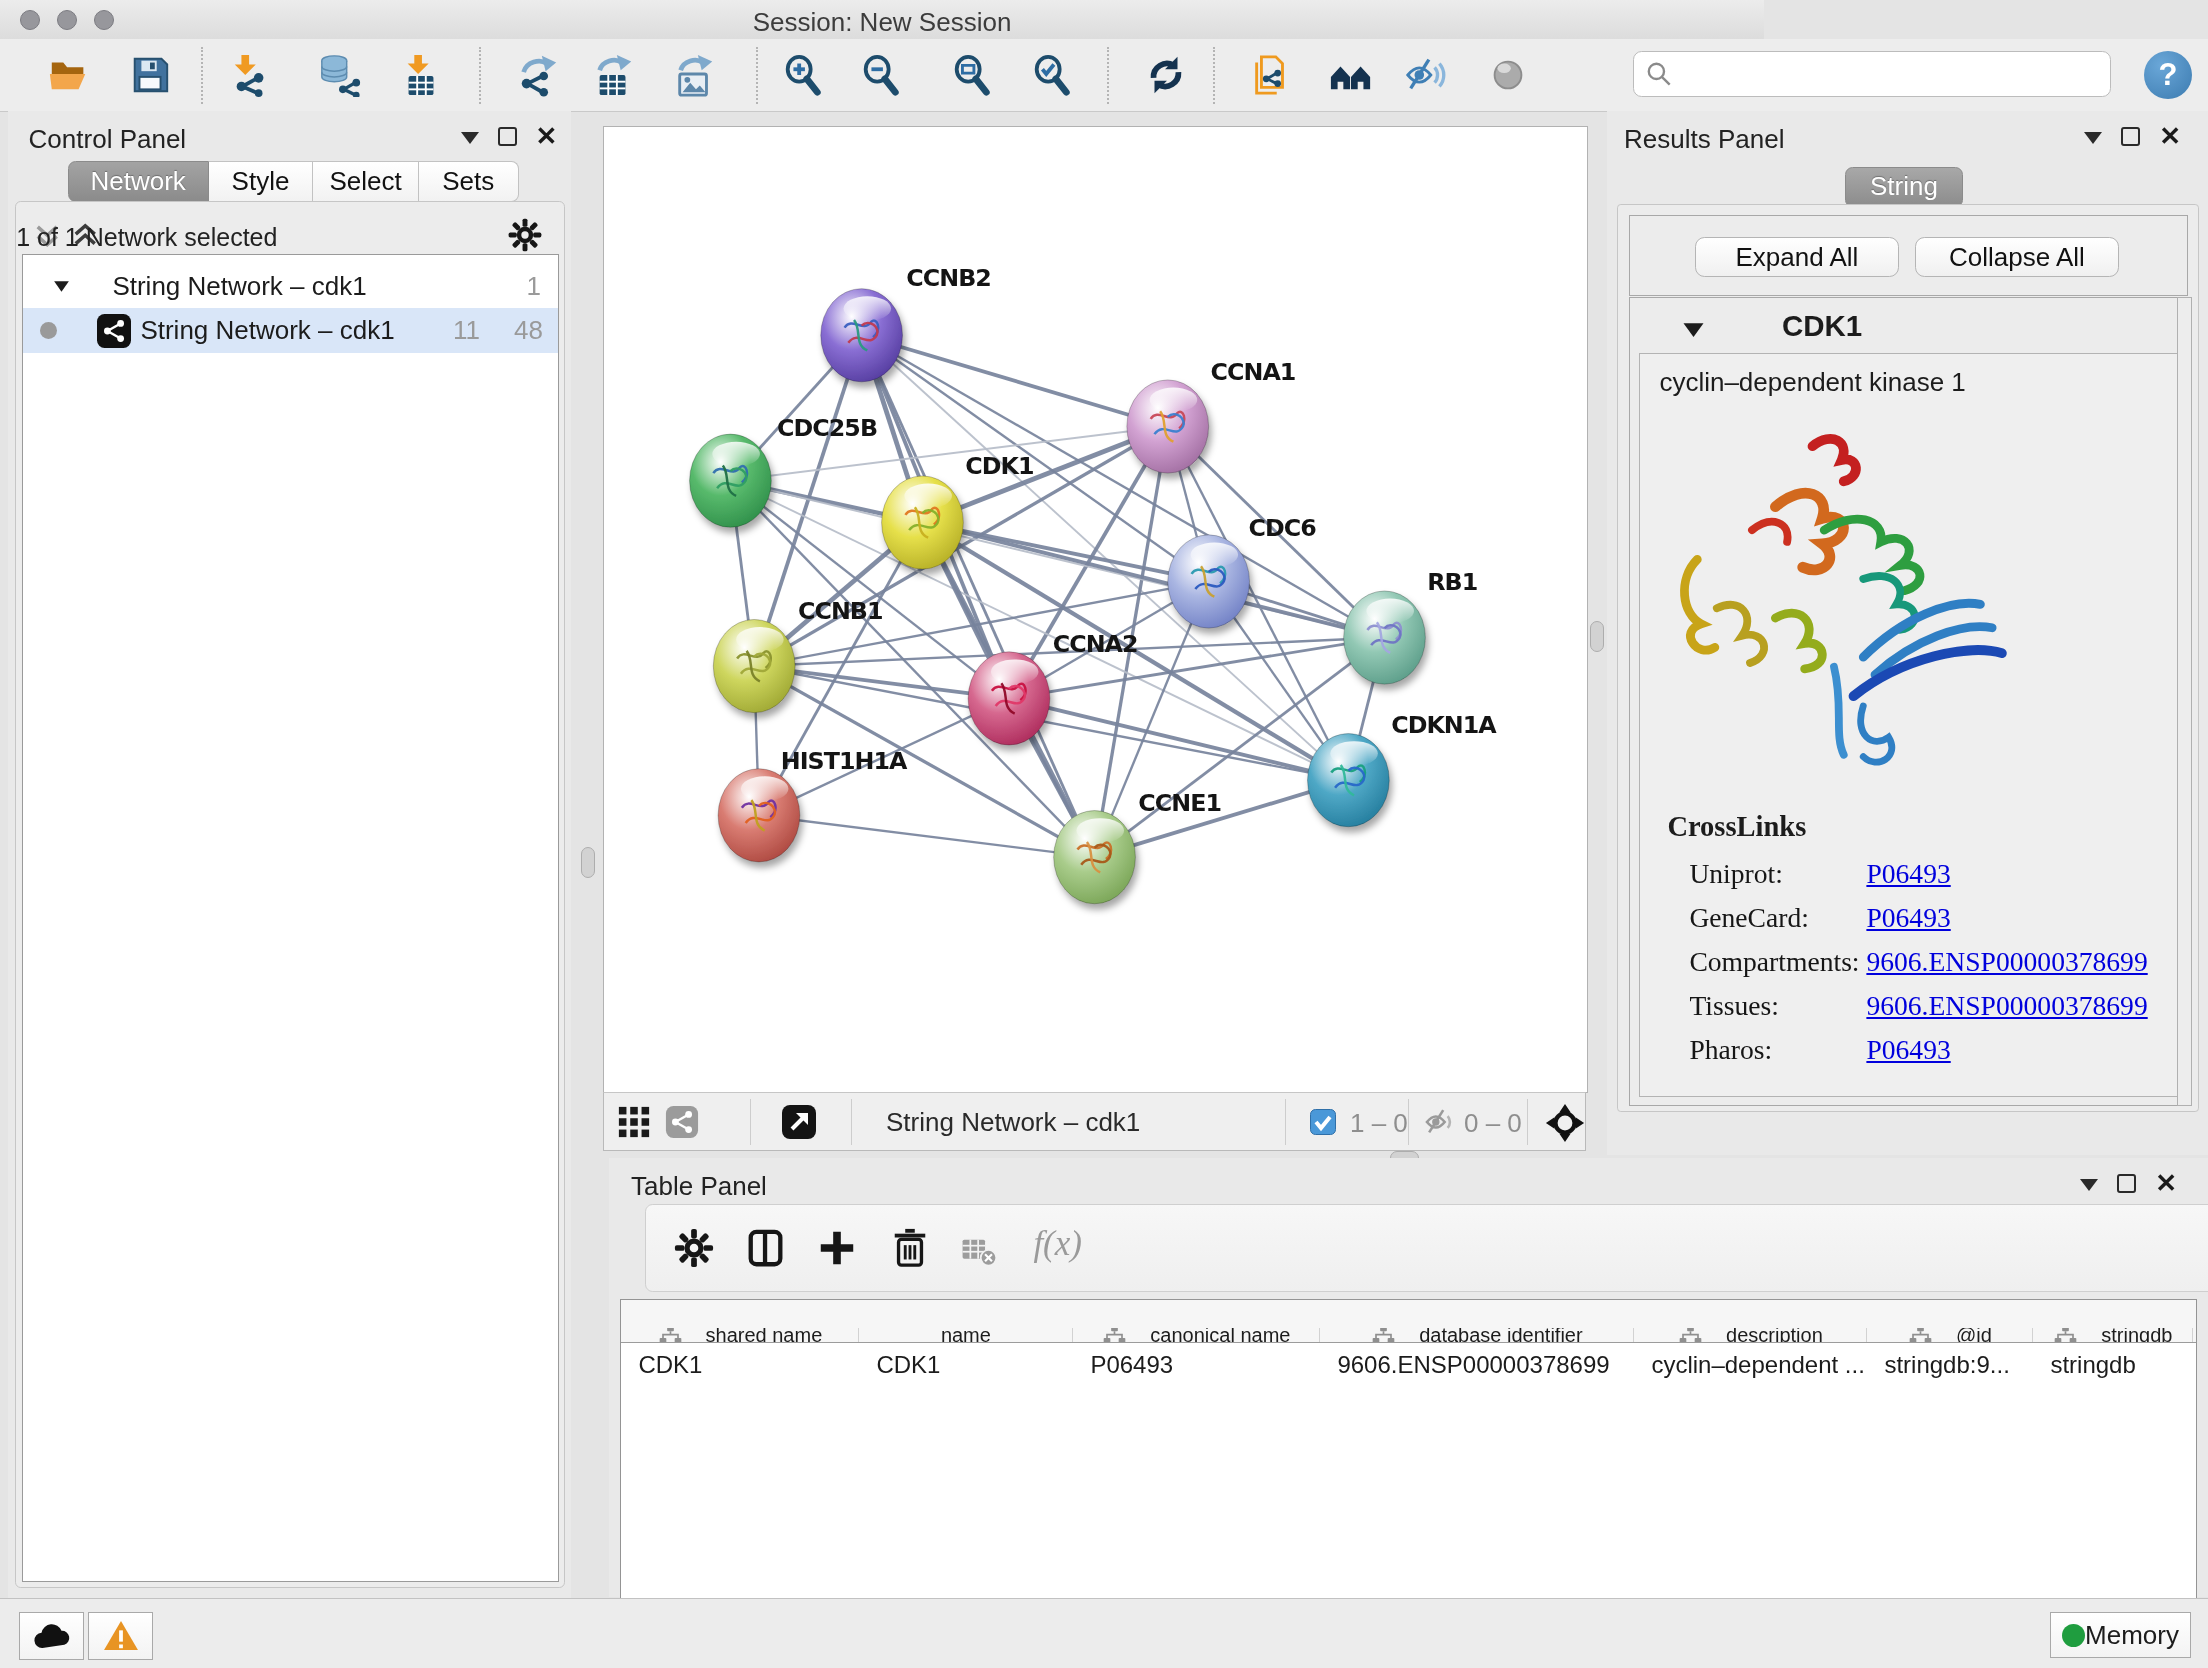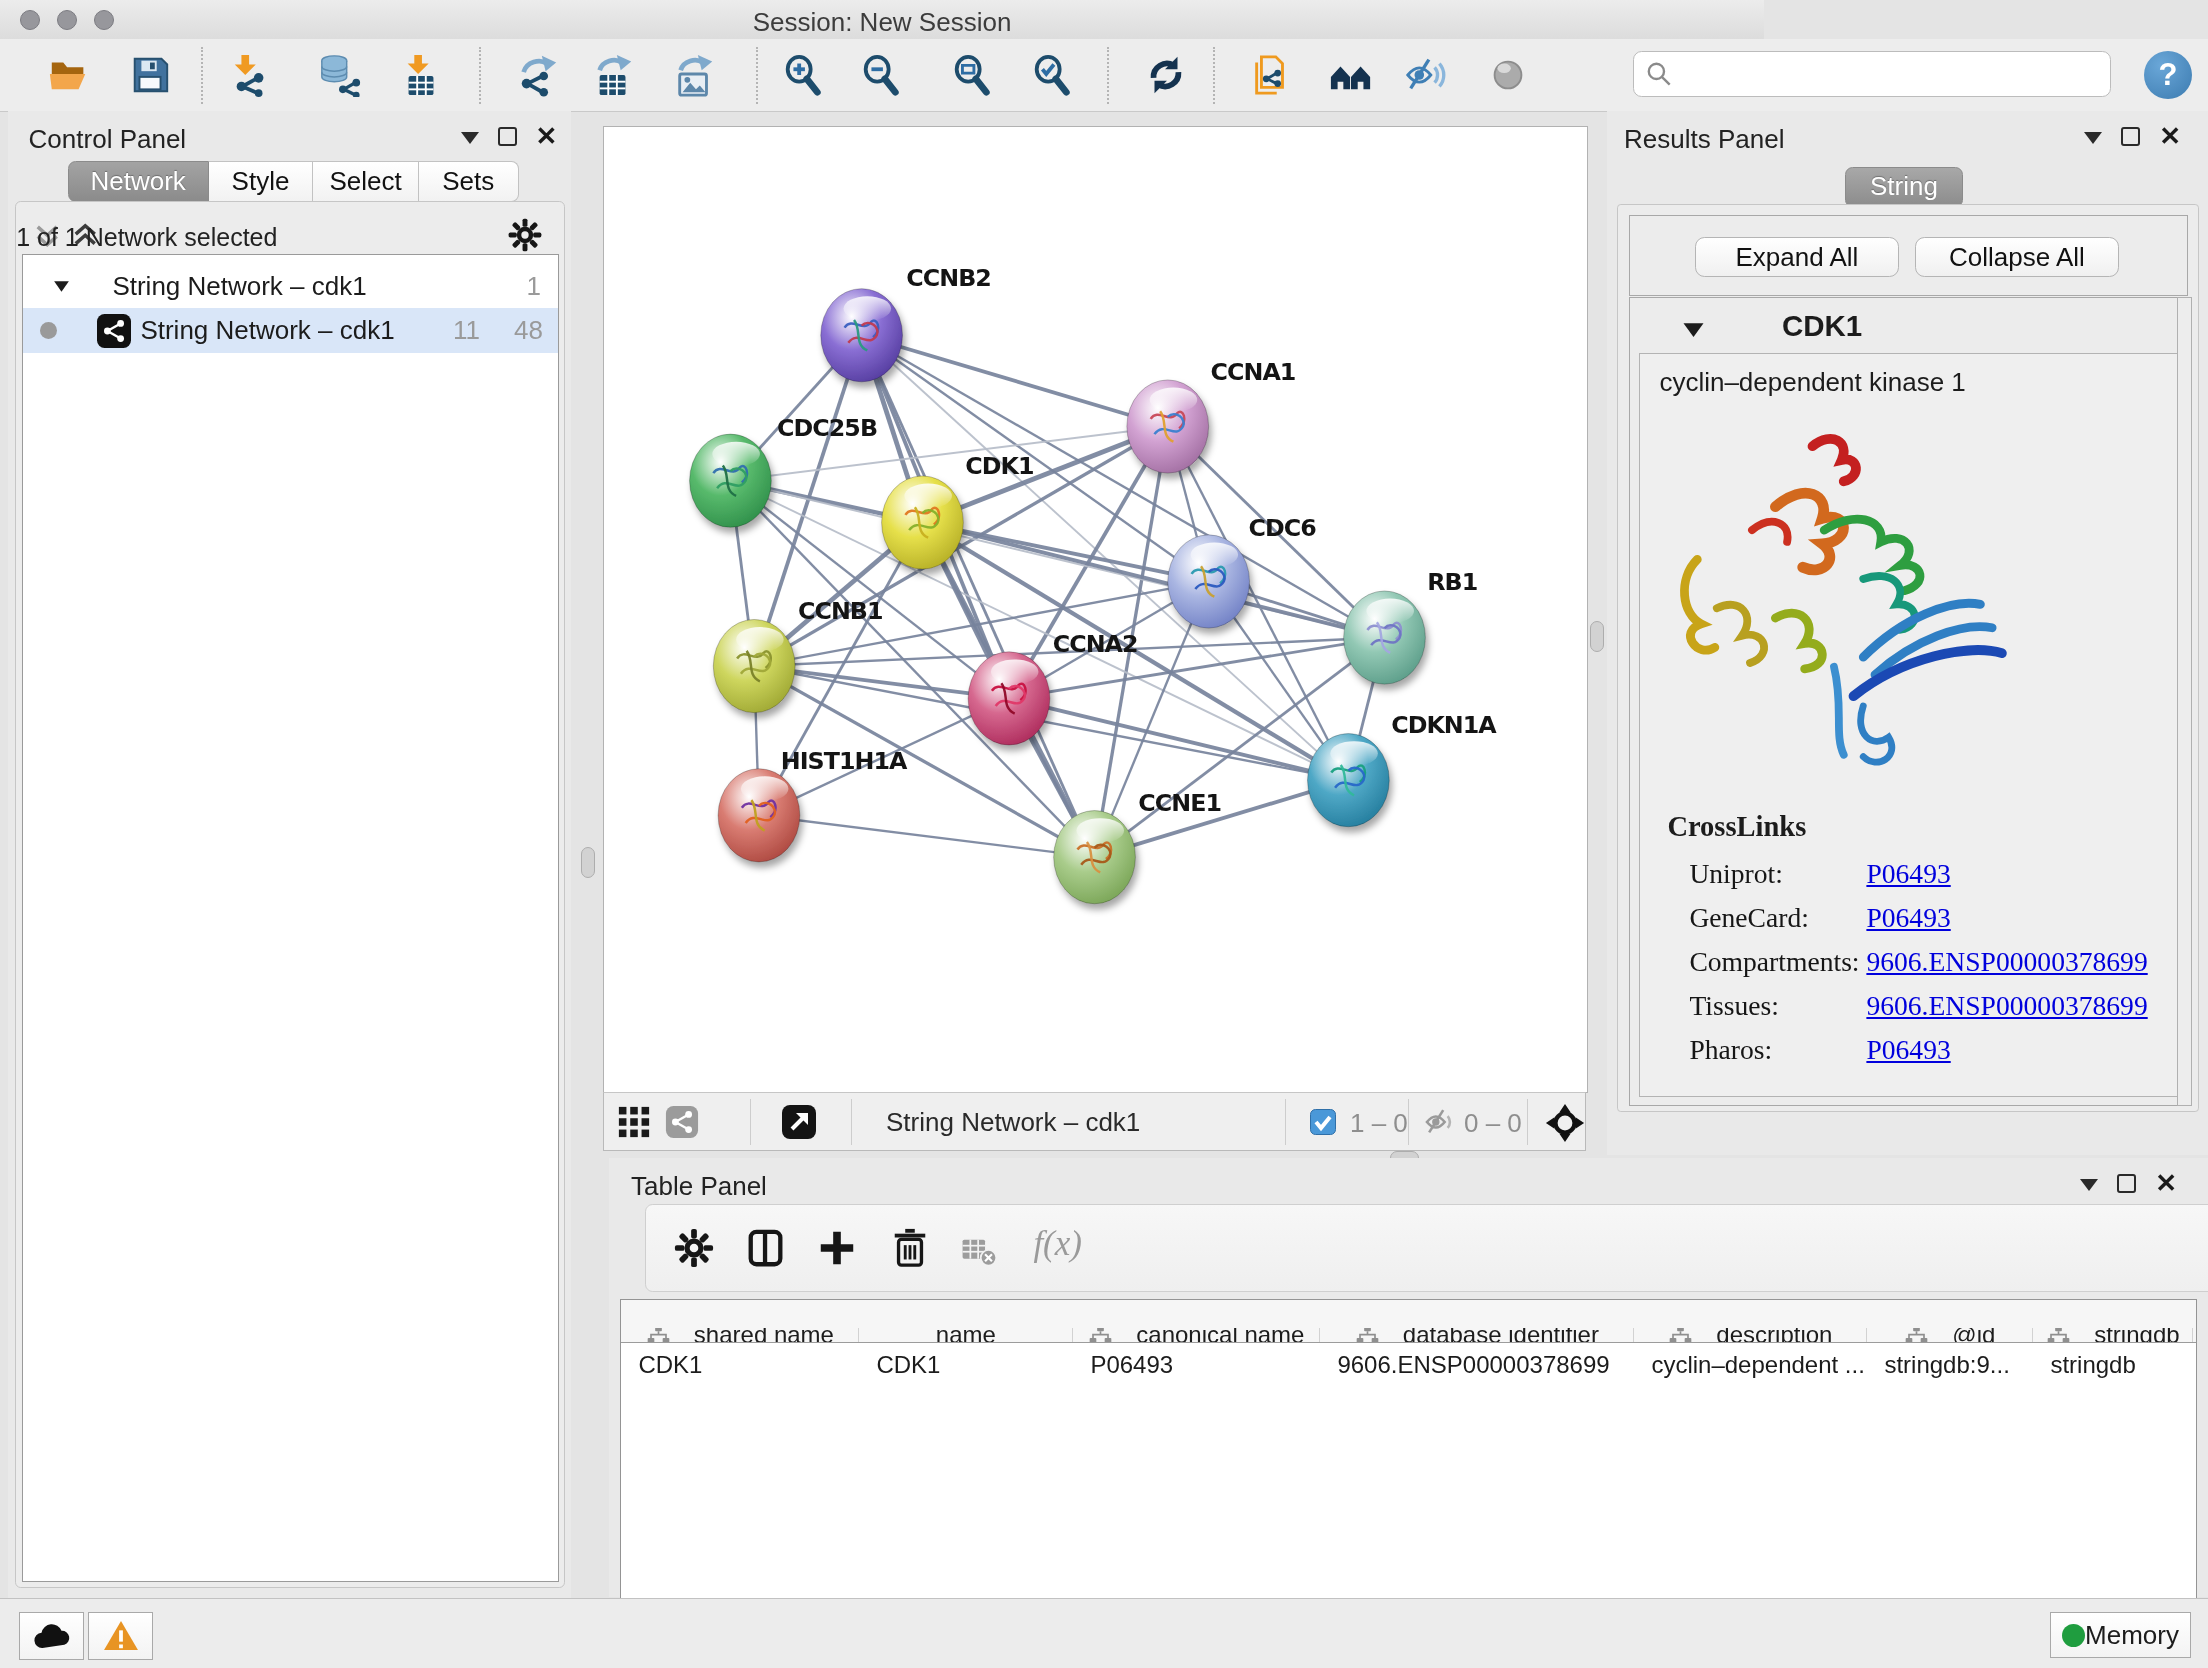--- a/index.html
+++ b/index.html
@@ -46,21 +46,21 @@
   .btn{background:linear-gradient(#ffffff,#f0f0f0);border:1px solid #b5b5b5;border-radius:9.5px;font-size:26px;text-align:center;color:#111;}
   .serif{font-family:"Liberation Serif",serif;}
   .xlrow{display:flex;font-size:27.6px;height:44px;align-items:center;}
   .xllabel{width:177px;color:#161616;}
   .xllink{color:#0000dd;text-decoration:underline;}
   
   .tablep{left:609px;top:1158px;width:1600px;height:439px;background:#e9e9e9;}
   .ttoolbar{background:linear-gradient(#f7f7f7,#efefef);border:1px solid #cfcfcf;border-radius:7.6px;margin-left:25px;}
   .tbl{background:#fff;border:1px solid #949494;}
   .thead{display:flex;background:#f6f6f6;border-bottom:1px solid #9c9c9c;height:42px;}
-  .th{display:flex;align-items:center;justify-content:center;gap:23px;font-size:24px;color:#1c1c1c;border-right:1px solid #d2d2d2;box-sizing:border-box;overflow:hidden;white-space:nowrap;margin-top:28px;}
+  .th{display:flex;align-items:center;justify-content:center;gap:23px;font-size:20px;color:#1c1c1c;border-right:1px solid #d2d2d2;box-sizing:border-box;overflow:hidden;white-space:nowrap;margin-top:28px;}
   .trow{display:flex;height:44px;}
   .td{font-size:24px;display:flex;align-items:center;padding-left:17px;box-sizing:border-box;overflow:hidden;white-space:nowrap;}
   
   .status{left:0;top:1598px;width:2208px;height:70px;background:#ececec;border-top:1px solid #c2c2c2;}
   .stbtn{background:linear-gradient(#ffffff,#f3f3f3);border:1.9px solid #a9a9a9;display:flex;align-items:center;justify-content:center;}
   svg{display:block;}
   .netlabel{font-family:"DejaVu Sans",sans-serif;font-weight:bold;font-size:25px;letter-spacing:-1px;fill:#141414;}
 </style>
 </head>
 <body>

